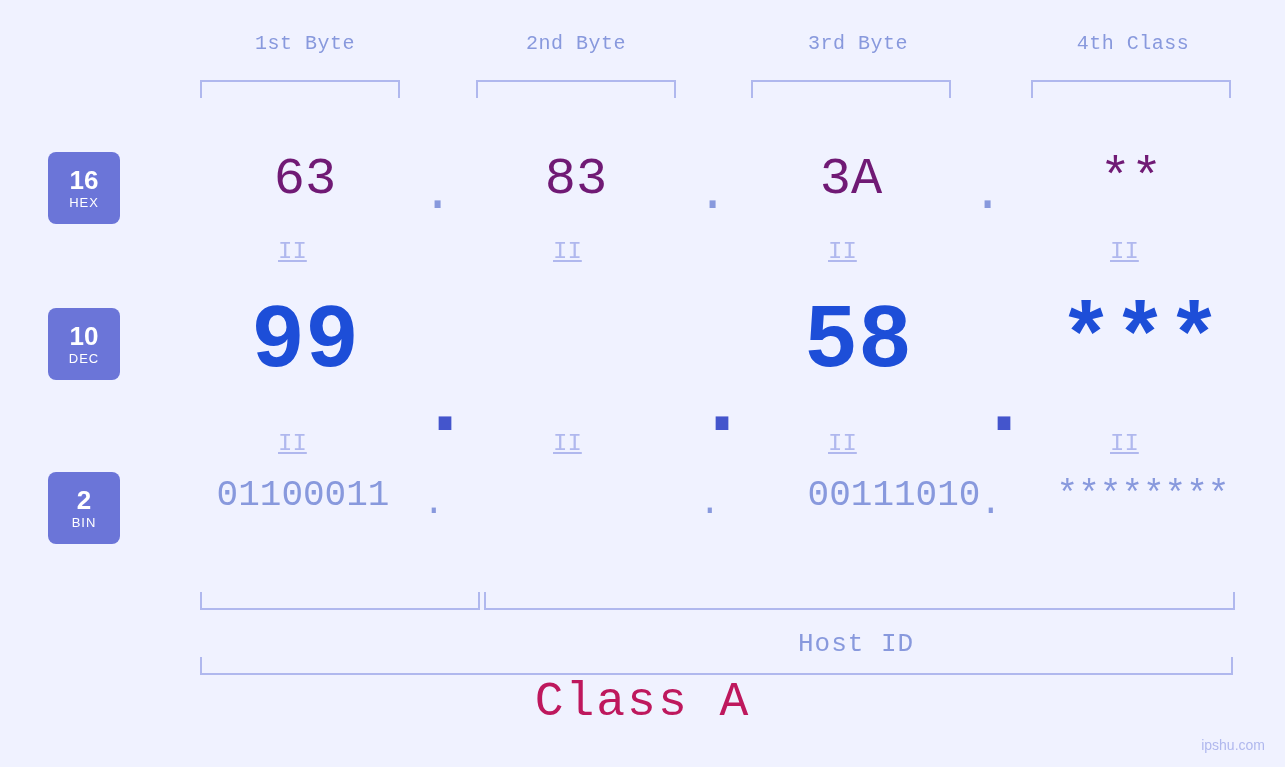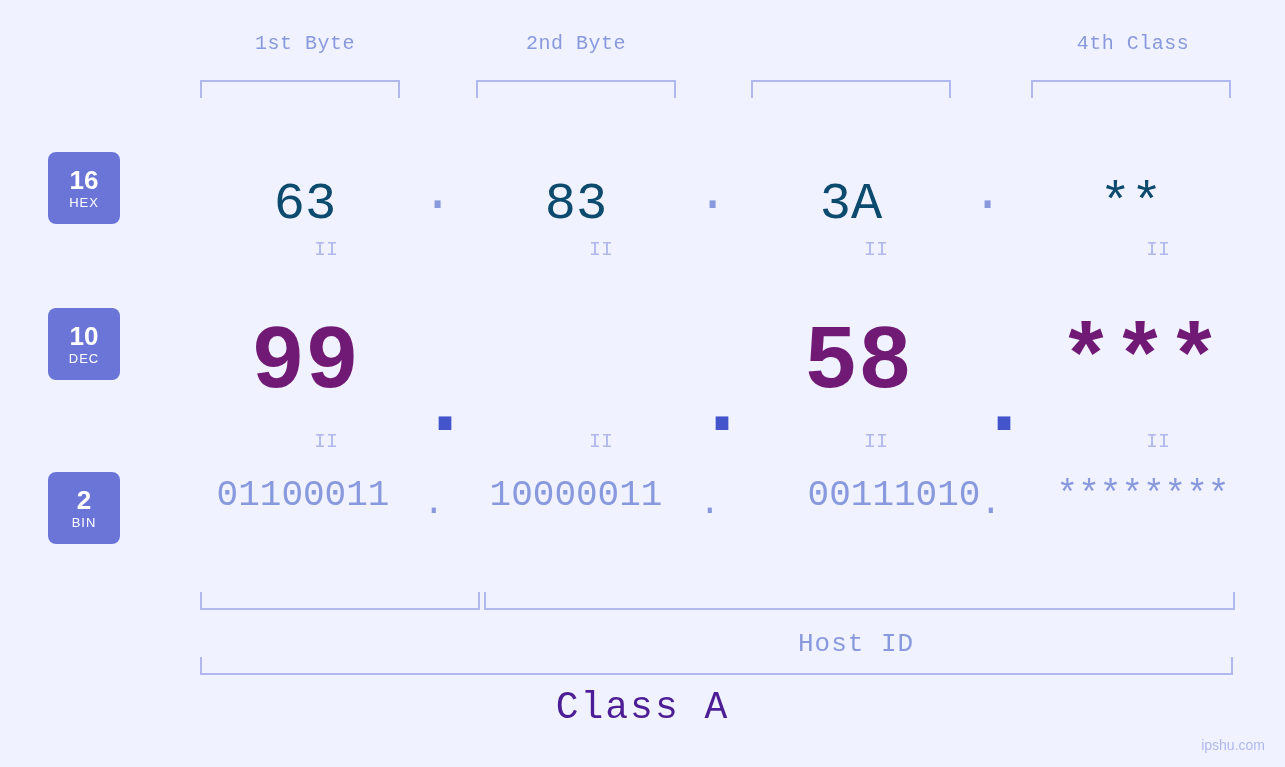--- a/index.html
+++ b/index.html
@@ -94,38 +94,37 @@
       width: 2px;
       height: 18px;
       background: #b0b8ee;
     }
 
     
     .hex-val {
       position: absolute;
       top: 150px;
       font-size: 52px;
-      color: #0c4a6e;
-      text-align: center;
-      margin-top: 25px;
+      color: #701a75;
+      text-align: center;
     }
     .hex-dot {
       position: absolute;
       top: 165px;
       font-size: 52px;
       color: #8899dd;
     }
 
     
     .dec-val {
       position: absolute;
-      top: 312px;
+      top: 291px;
       font-size: 90px;
       font-weight: bold;
-      color: #701a75;
+      color: #1d4ed8;
       text-align: center;
     }
     .dec-dot {
       position: absolute;
       top: 355px;
       font-size: 90px;
       font-weight: bold;
       color: #4455cc;
     }
 
@@ -140,43 +139,44 @@
     .bin-dot {
       position: absolute;
       top: 483px;
       font-size: 36px;
       color: #8899dd;
     }
 
     
     .equals {
       position: absolute;
-      font-size: 20px;
+      font-size: 24px;
       color: #b0b8ee;
-      text-align: right;
+      text-align: left;
+      text-decoration: underline;
     }
 
     
     .section-label {
       position: absolute;
       font-size: 26px;
       color: #8899dd;
       font-family: 'Courier New', Courier, monospace;
       letter-spacing: 1px;
     }
 
     
     .class-label {
       position: absolute;
       bottom: 38px;
       left: 0;
       right: 0;
       text-align: center;
-      font-size: 38px;
-      color: #4c1d95;
+      font-size: 48px;
+      color: #be185d;
       font-family: 'Courier New', Courier, monospace;
       letter-spacing: 2px;
     }
 
     
     .bracket-wide {
       position: absolute;
       bottom: 92px;
       left: 200px;
       right: 52px;
@@ -223,20 +223,21 @@
     <span class="badge-num">10</span>
     <span class="badge-label">DEC</span>
   </div>
   <div class="badge badge-bin">
     <span class="badge-num">2</span>
     <span class="badge-label">BIN</span>
   </div>
 
   <div class="col-header col1-header">1st Byte</div>
   <div class="col-header col2-header">2nd Byte</div>
+  <div class="col-header col3-header">3rd Byte</div>
   <div class="col-header col4-header">4th Class</div>
 
   <div class="bracket-top bracket-top-1"></div>
   <div class="bracket-top-left" style="left:200px;"></div>
   <div class="bracket-top-right" style="left:398px;"></div>
 
   <div class="bracket-top bracket-top-2"></div>
   <div class="bracket-top-left" style="left:476px;"></div>
   <div class="bracket-top-right" style="left:674px;"></div>
 
@@ -268,21 +269,20 @@
   <div class="dec-dot" style="left:977px;">.</div>
   <div class="dec-val" style="left:1020px; width:240px;">***</div>
 
   <div class="equals" style="left:278px; top:430px; width:60px;">II</div>
   <div class="equals" style="left:553px; top:430px; width:60px;">II</div>
   <div class="equals" style="left:828px; top:430px; width:60px;">II</div>
   <div class="equals" style="left:1110px; top:430px; width:60px;">II</div>
 
   <div class="bin-val" style="left:193px; width:220px;">01100011</div>
   <div class="bin-dot" style="left:423px;">.</div>
-  <div class="bin-val" style="left:466px; width:220px;">10000011</div>
   <div class="bin-dot" style="left:699px;">.</div>
   <div class="bin-val" style="left:784px; width:220px;">00111010</div>
   <div class="bin-dot" style="left:980px;">.</div>
   <div class="bin-val" style="left:1023px; width:240px;">********</div>
 
   <div style="position:absolute; bottom:157px; left:200px; width:280px; height:2px; background:#b0b8ee;"></div>
   <div style="position:absolute; bottom:157px; left:200px; width:2px; height:18px; background:#b0b8ee;"></div>
   <div style="position:absolute; bottom:157px; left:478px; width:2px; height:18px; background:#b0b8ee;"></div>
 
   <div style="position:absolute; bottom:157px; left:484px; width:751px; height:2px; background:#b0b8ee;"></div>

